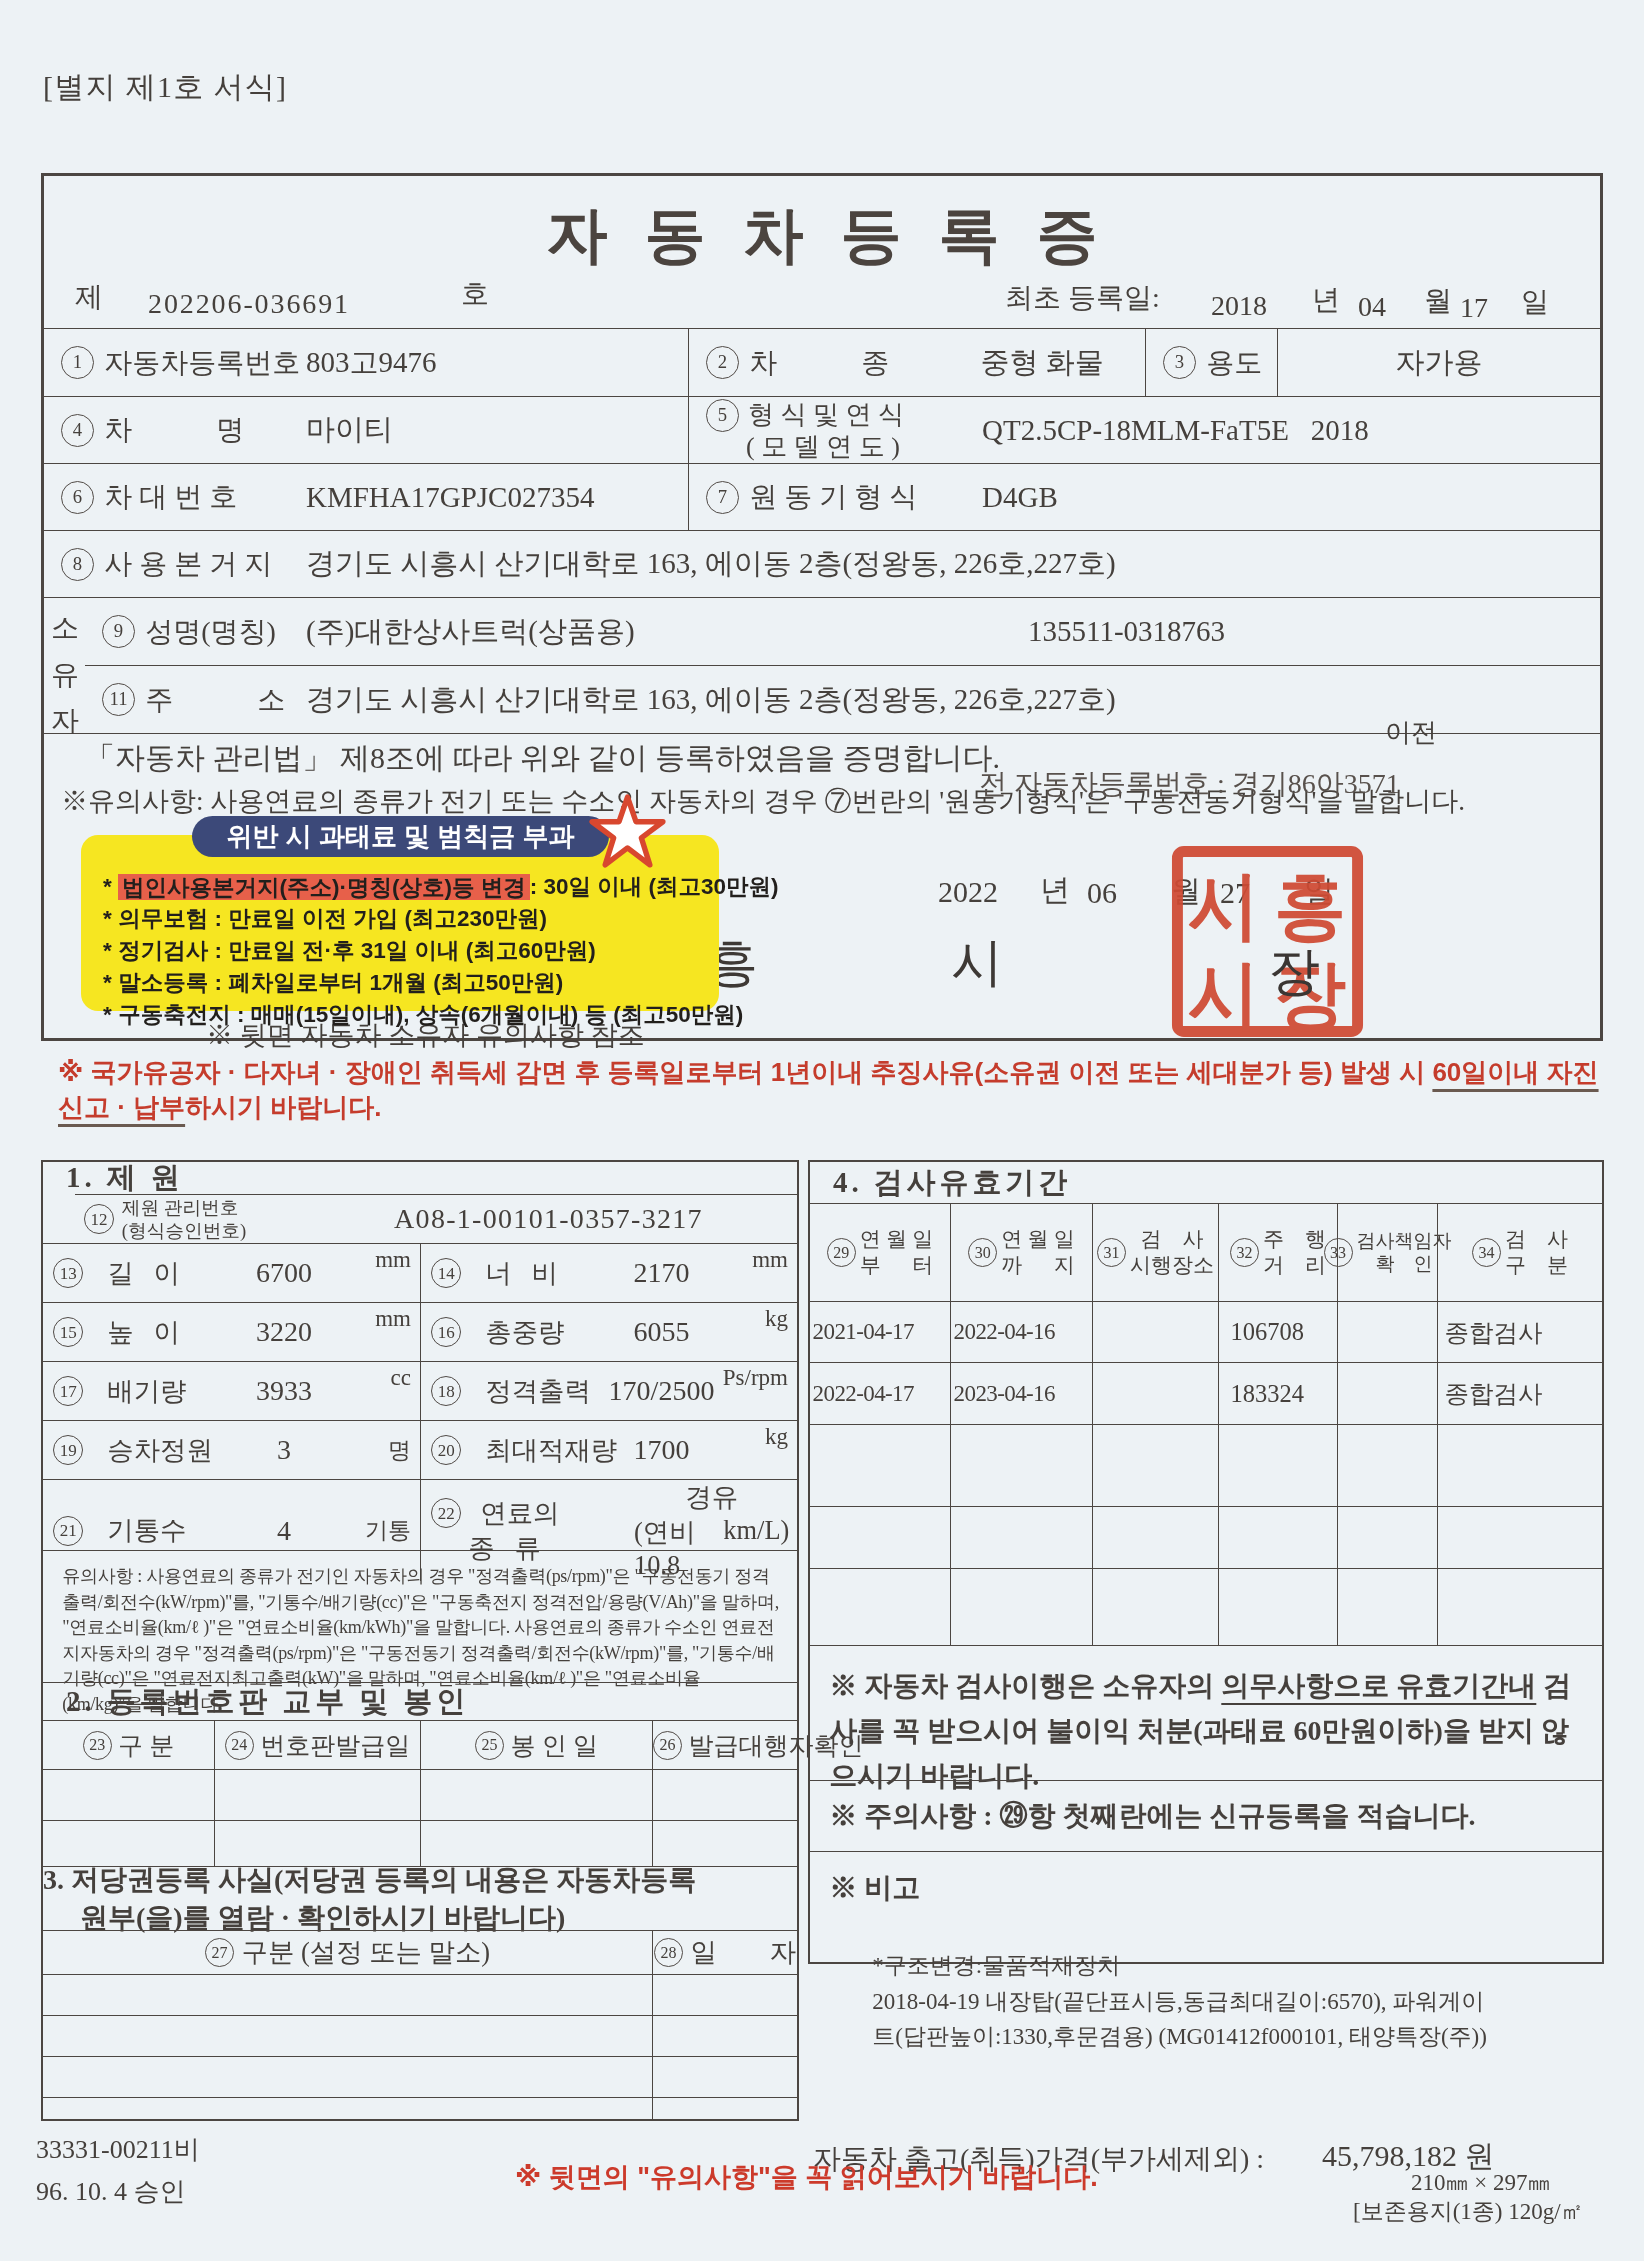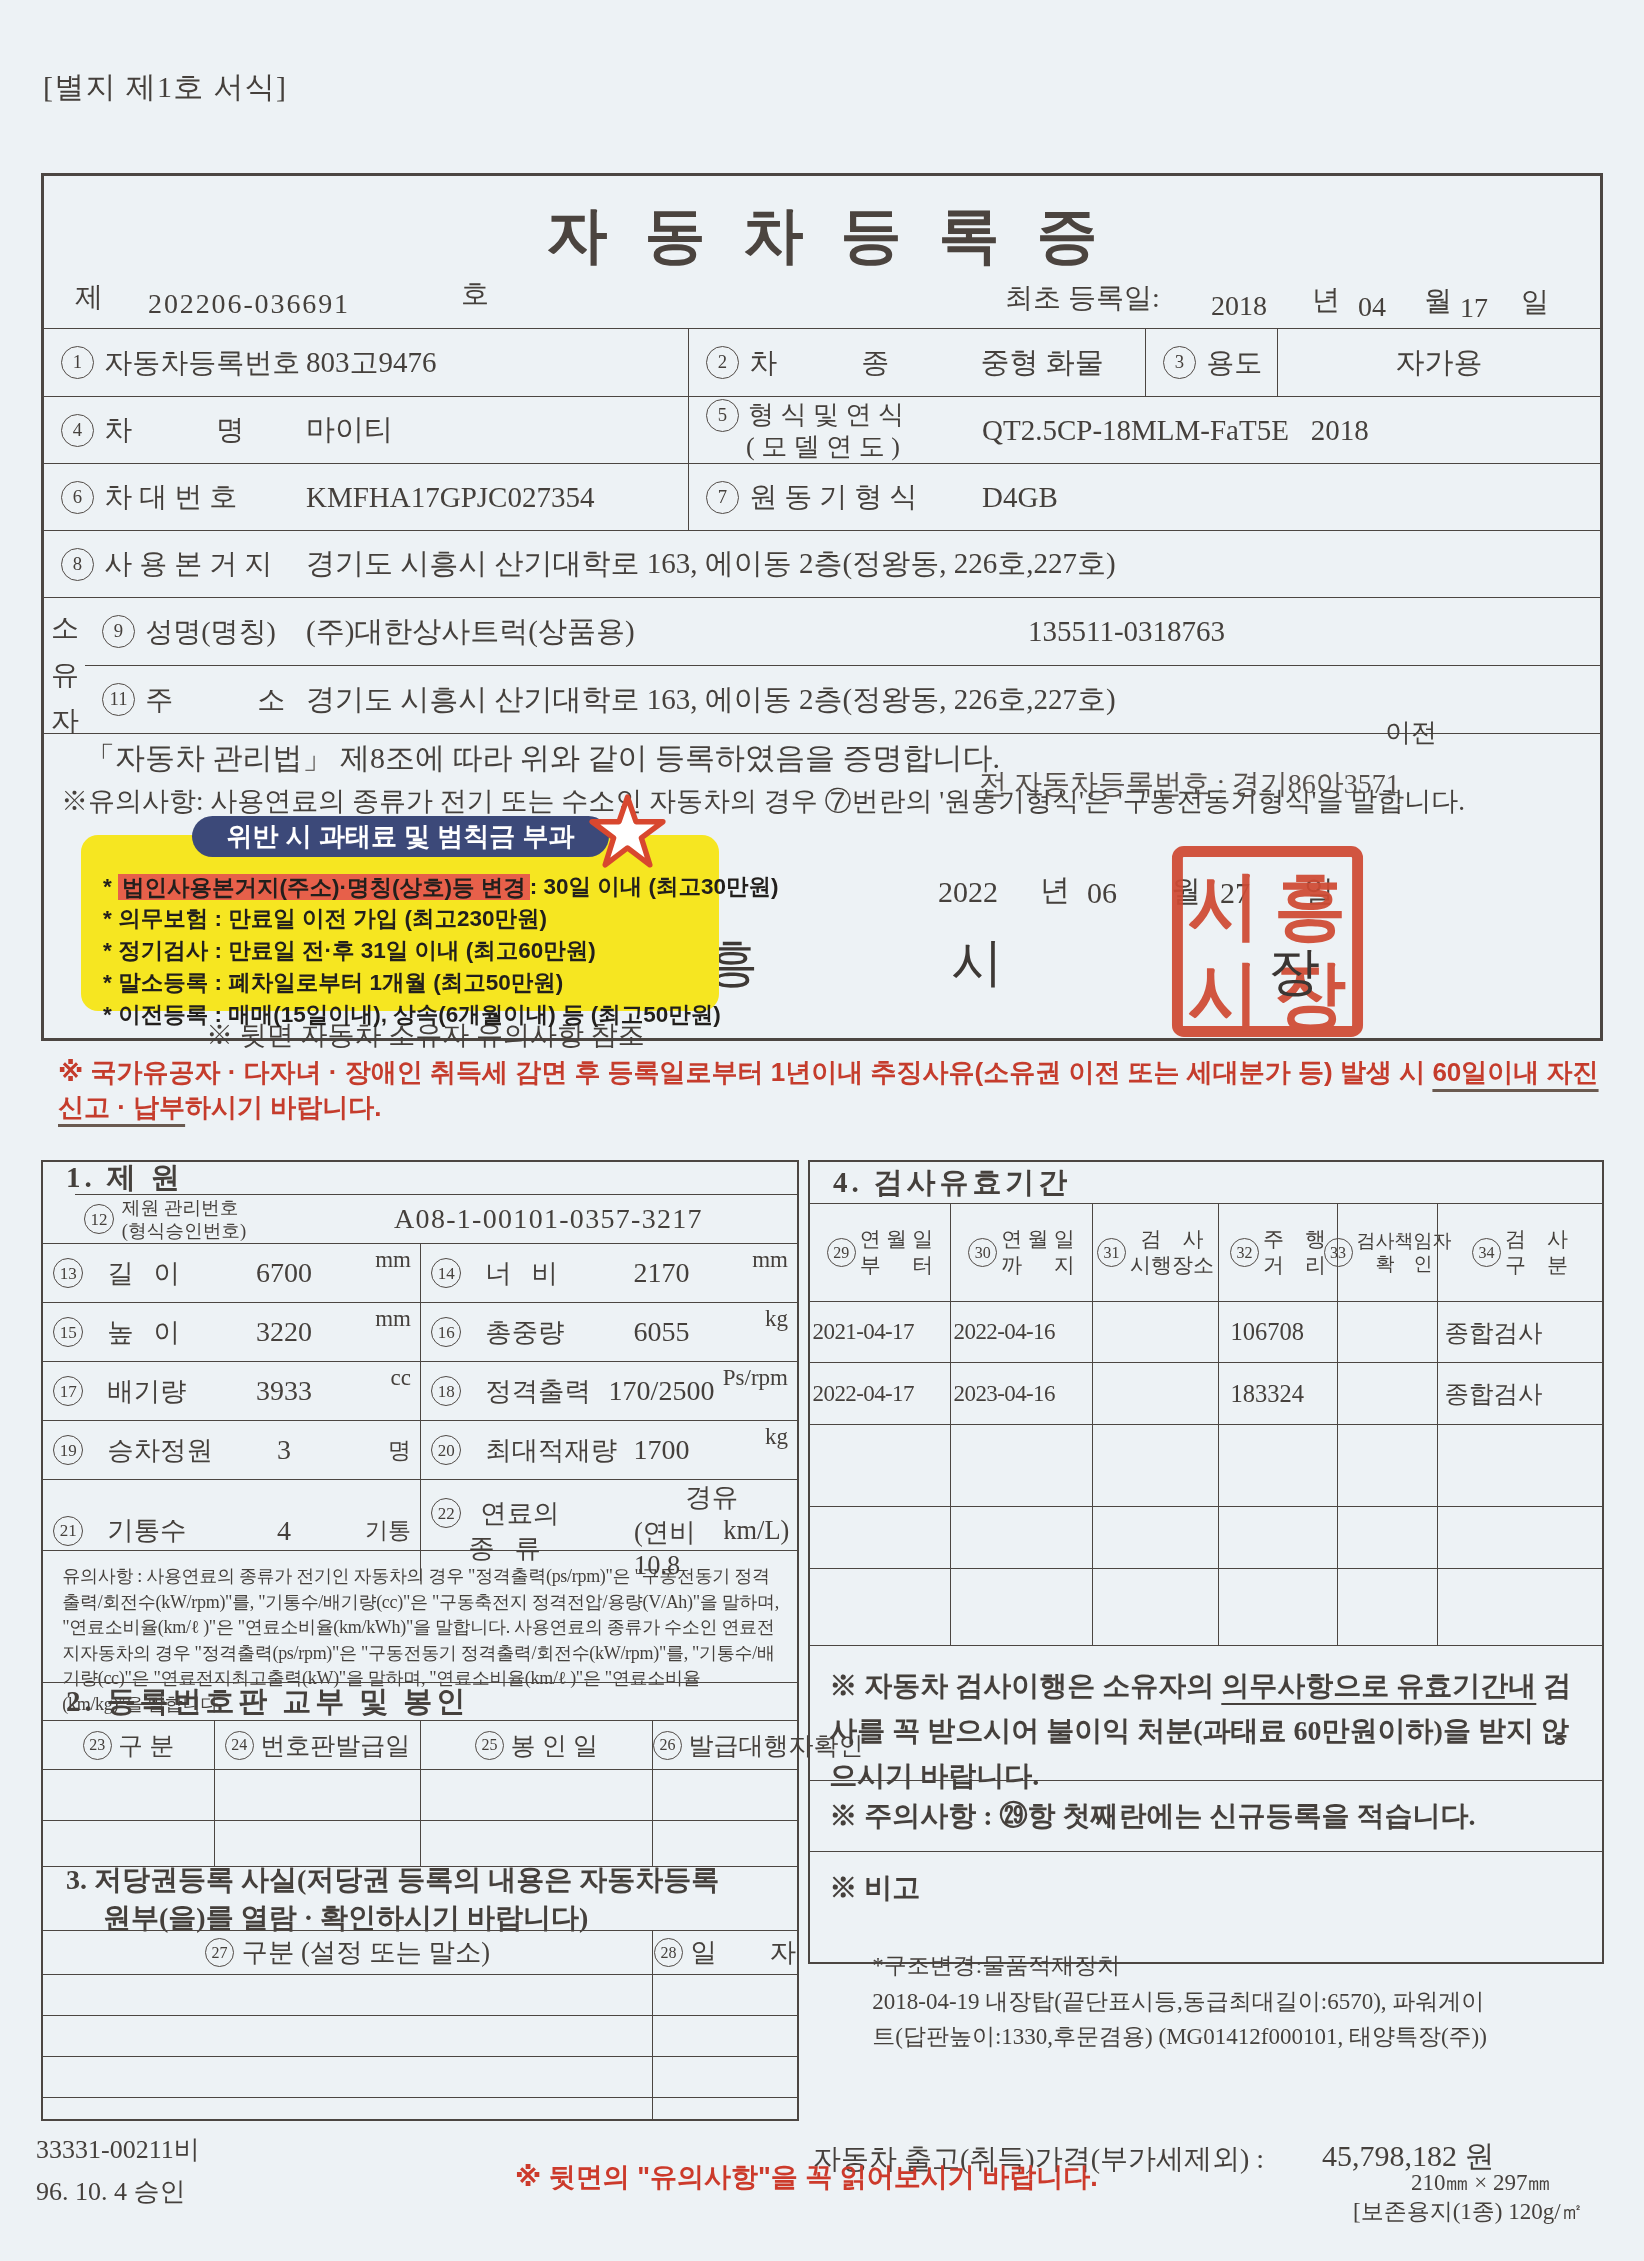--- a/index.html
+++ b/index.html
@@ -94,21 +94,21 @@
   .sunit.mid{align-self:center;padding-top:0;}
   .fuellab{display:flex;flex-direction:column;justify-content:center;padding-left:10.3px;font-size:26.4px;line-height:1.3;white-space:pre;}
   .fuelval{grid-column:2 / 4;display:flex;flex-direction:column;justify-content:center;padding:0 7.7px 0 26px;font-size:26.4px;}
   .fv1{text-align:center;}
   .fv2{display:flex;justify-content:space-between;}
   .sfine{border-top:1.9px solid #4c4642;padding:13px 17px 0 19.3px;font-size:18px;line-height:1.42;letter-spacing:-0.3px;}
 
   .phead,.pempty{display:grid;grid-template-columns:171px 206px 232px 1fr;border-top:1.9px solid #4c4642;}
   .pcell{display:flex;align-items:center;justify-content:center;gap:6.4px;font-size:25px;white-space:pre;}
   .pcell.bl,.mcell.bl,.icell.bl{border-left:1.9px solid #4c4642;}
-  .bh3{display:flex;flex-direction:column;justify-content:center;padding-left:23px;font-size:28px;font-weight:600;line-height:1.35;border-top:1.9px solid #4c4642;}
+  .bh3{display:flex;flex-direction:column;justify-content:center;font-size:28px;font-weight:600;line-height:1.35;border-top:1.9px solid #4c4642;}
   .bh3 .ind{padding-left:37px;}
   .mhead,.mempty{display:grid;grid-template-columns:609px 1fr;border-top:1.9px solid #4c4642;}
   .mcell{display:flex;align-items:center;justify-content:center;gap:7.7px;font-size:26.4px;white-space:pre;}
 
   .ihead,.irow,.iempty{display:grid;grid-template-columns:140px 142px 126px 119px 100px 1fr;border-top:1.9px solid #4c4642;}
   .icell{display:flex;align-items:center;justify-content:center;gap:3.9px;min-width:0;}
   .istack{display:flex;flex-direction:column;align-items:center;line-height:1.2;font-size:21px;white-space:pre;}
   .istack.tiny{font-size:19px;}
   .icell.dt{font-size:23px;justify-content:flex-start;padding-left:2.6px;letter-spacing:-0.6px;}
   .icell.num{font-size:24.5px;justify-content:flex-start;padding-left:11.6px;}
@@ -247,21 +247,21 @@
         <div class="witem">
           <span class="bullet">*</span><span>의무보험 : 만료일 이전 가입 (최고230만원)</span>
         </div>
         <div class="witem">
           <span class="bullet">*</span><span>정기검사 : 만료일 전·후 31일 이내 (최고60만원)</span>
         </div>
         <div class="witem">
           <span class="bullet">*</span><span>말소등록 : 폐차일로부터 1개월 (최고50만원)</span>
         </div>
         <div class="witem">
-          <span class="bullet">*</span><span>이전등록 : 매매(15일이내), 상속(6개월이내) 등 (최고50만원)</span>
+          <span class="bullet">*</span><span>구동축전지 : 매매(15일이내), 상속(6개월이내) 등 (최고50만원)</span>
         </div>
       </div>
     </div>
     <div class="wfoot">※ 뒷면 자동차 소유자 유의사항 참조</div>
 
     <div class="issuedate">
       <span style="left:0;top:5.2px;">2022</span>
       <span style="left:102px;top:0;">년</span>
       <span style="left:149px;top:6.4px;">06</span>
       <span style="left:233px;top:1.3px;">월</span>

